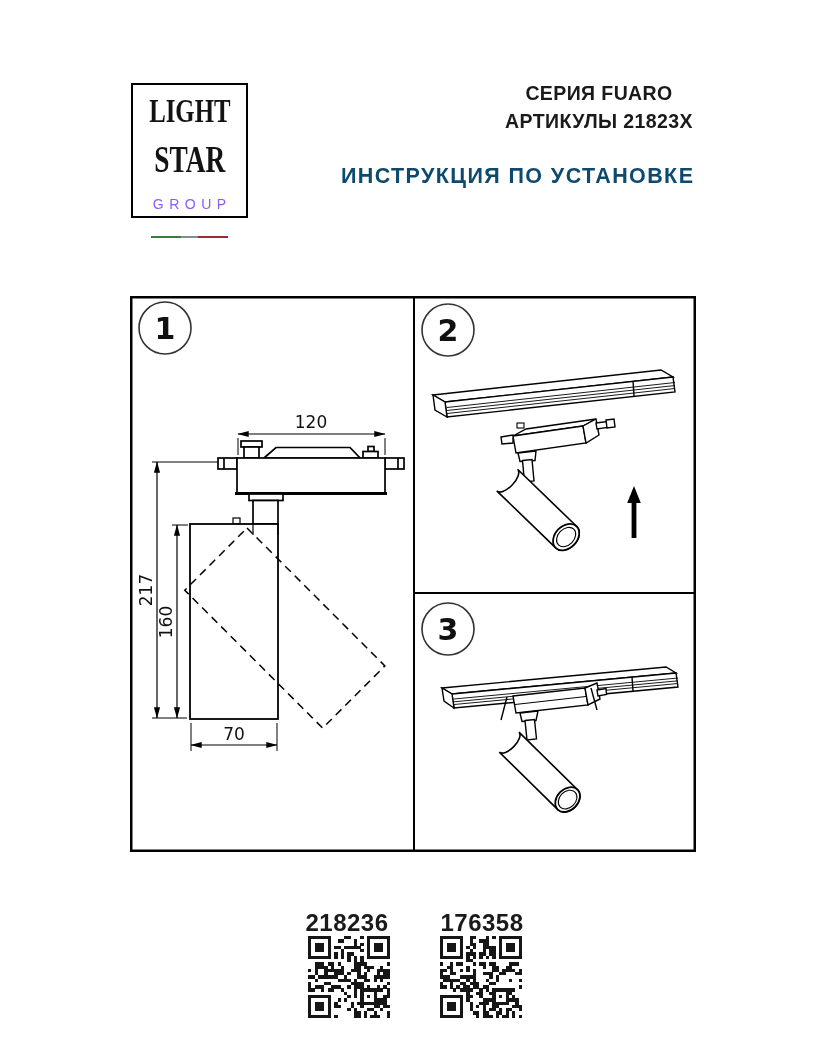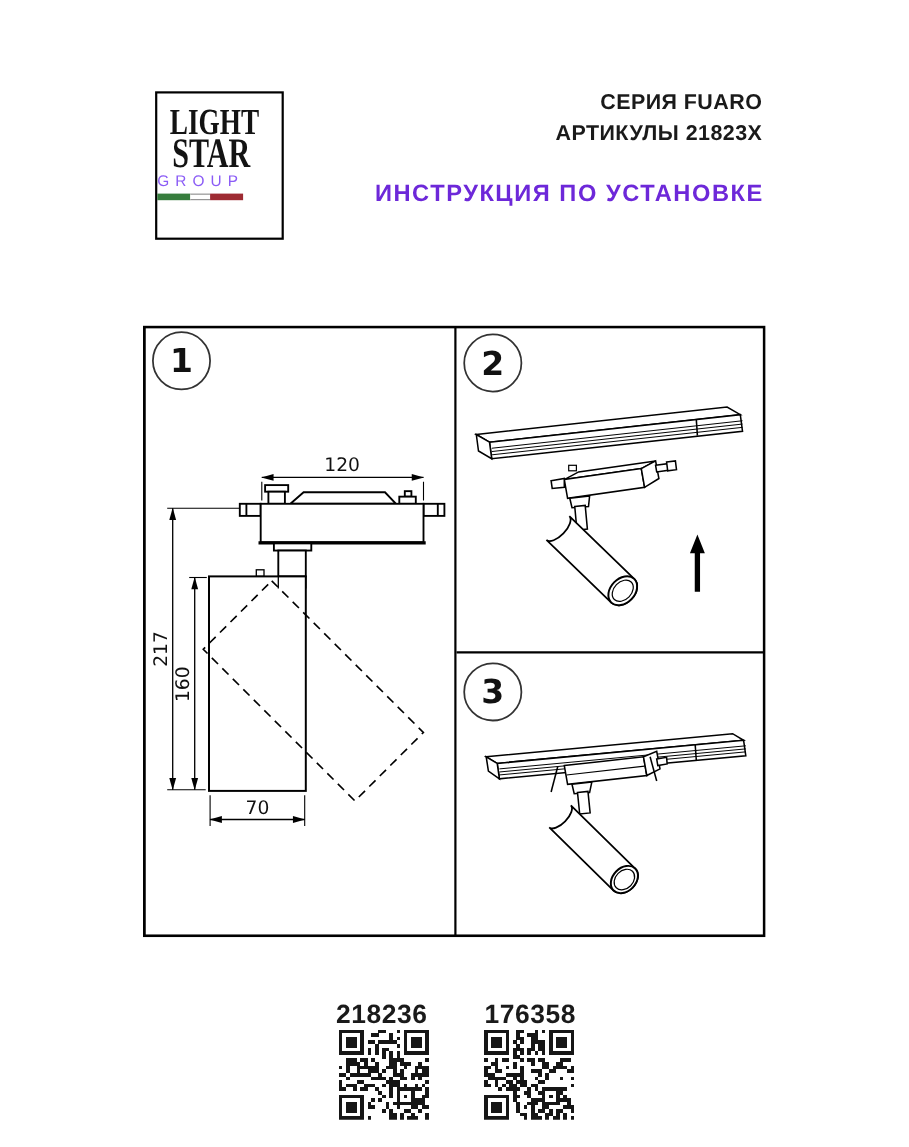--- a/index.html
+++ b/index.html
@@ -1,39 +1,39 @@
 <!DOCTYPE html>
 <html><head>
 <meta charset="utf-8">
 <style>
   html,body{margin:0;padding:0;background:#fff;}
   .page{position:relative;width:826px;height:1043px;background:#fff;overflow:hidden;
         font-family:"Liberation Sans",sans-serif;color:#111;}
 
   
-  .logo-box{position:absolute;left:141px;top:83px;width:117px;height:135px;
+  .logo-box{position:absolute;left:131px;top:83px;width:117px;height:135px;
             border:2px solid #000;box-sizing:border-box;background:#fff;
-            display:flex;flex-direction:column;}
+            display:flex;flex-direction:column;align-items:center;gap:20px;}
   .logo-light{margin-top:12px;font-family:"Liberation Serif",serif;font-weight:bold;
               font-size:31px;line-height:27px;color:#131313;transform:scale(.80,1.08);}
   .logo-star{font-family:"Liberation Serif",serif;font-weight:bold;
              font-size:36px;line-height:31px;color:#131313;transform:scale(.76,1.06);}
   .logo-group{margin-top:2px;font-size:14px;line-height:15px;letter-spacing:5.5px;
               margin-right:-5.5px;color:#8b5cf6;font-weight:400;}
   .logo-flag{margin-top:4px;width:78px;height:6px;display:flex;box-sizing:border-box;}
   .logo-flag .seg{height:100%;}
   .seg-green{flex:0 0 39%;}
   .seg-white{flex:0 0 22%;border-top:1px solid #8a8a8a;border-bottom:1px solid #8a8a8a;box-sizing:border-box;}
   .seg-red{flex:0 0 39%;}
 
   
-  .hdr-series{position:absolute;top:80px;right:133px;text-align:right;
+  .hdr-series{position:absolute;top:80px;right:133px;text-align:center;
               font-size:19.5px;line-height:27.5px;font-weight:bold;color:#1a1a1a;letter-spacing:.4px;}
   .hdr-title{position:absolute;top:165px;right:133px;text-align:right;
-             font-size:21.5px;line-height:23.5px;font-weight:bold;color:#6d28d9;
+             font-size:21.5px;line-height:23.5px;font-weight:bold;color:#0c4a6e;
              letter-spacing:1.4px;margin-right:-1.4px;}
 
   
   .diagram{position:absolute;left:130px;top:296px;}
   .diagram svg text{font-family:"DejaVu Sans","Liberation Sans",sans-serif;fill:#111;}
   .dim-num{font-size:17px;}
   .step-num{font-size:30px;font-weight:bold;}
 
   
   .article-label{position:absolute;width:120px;text-align:center;top:897px;

